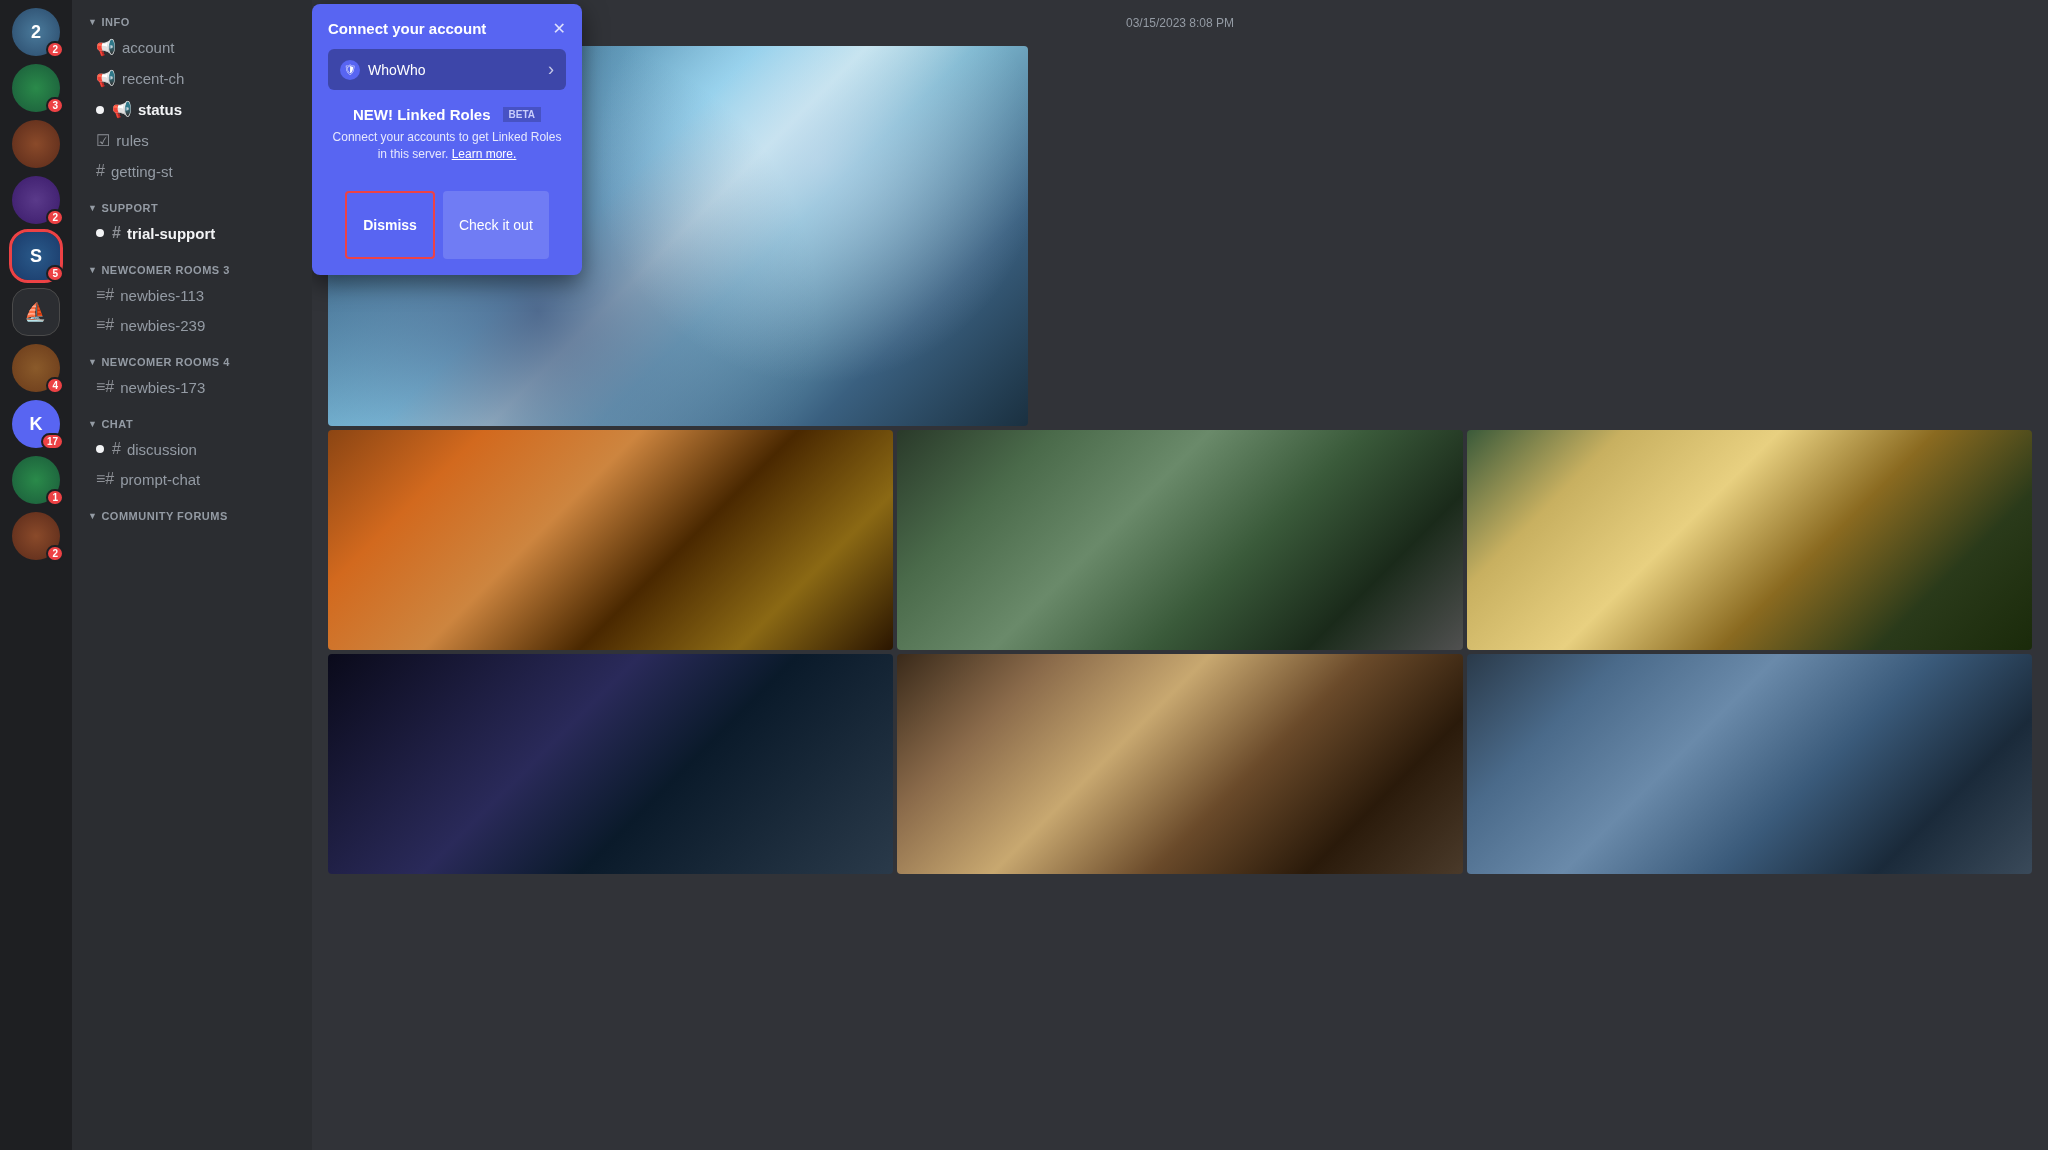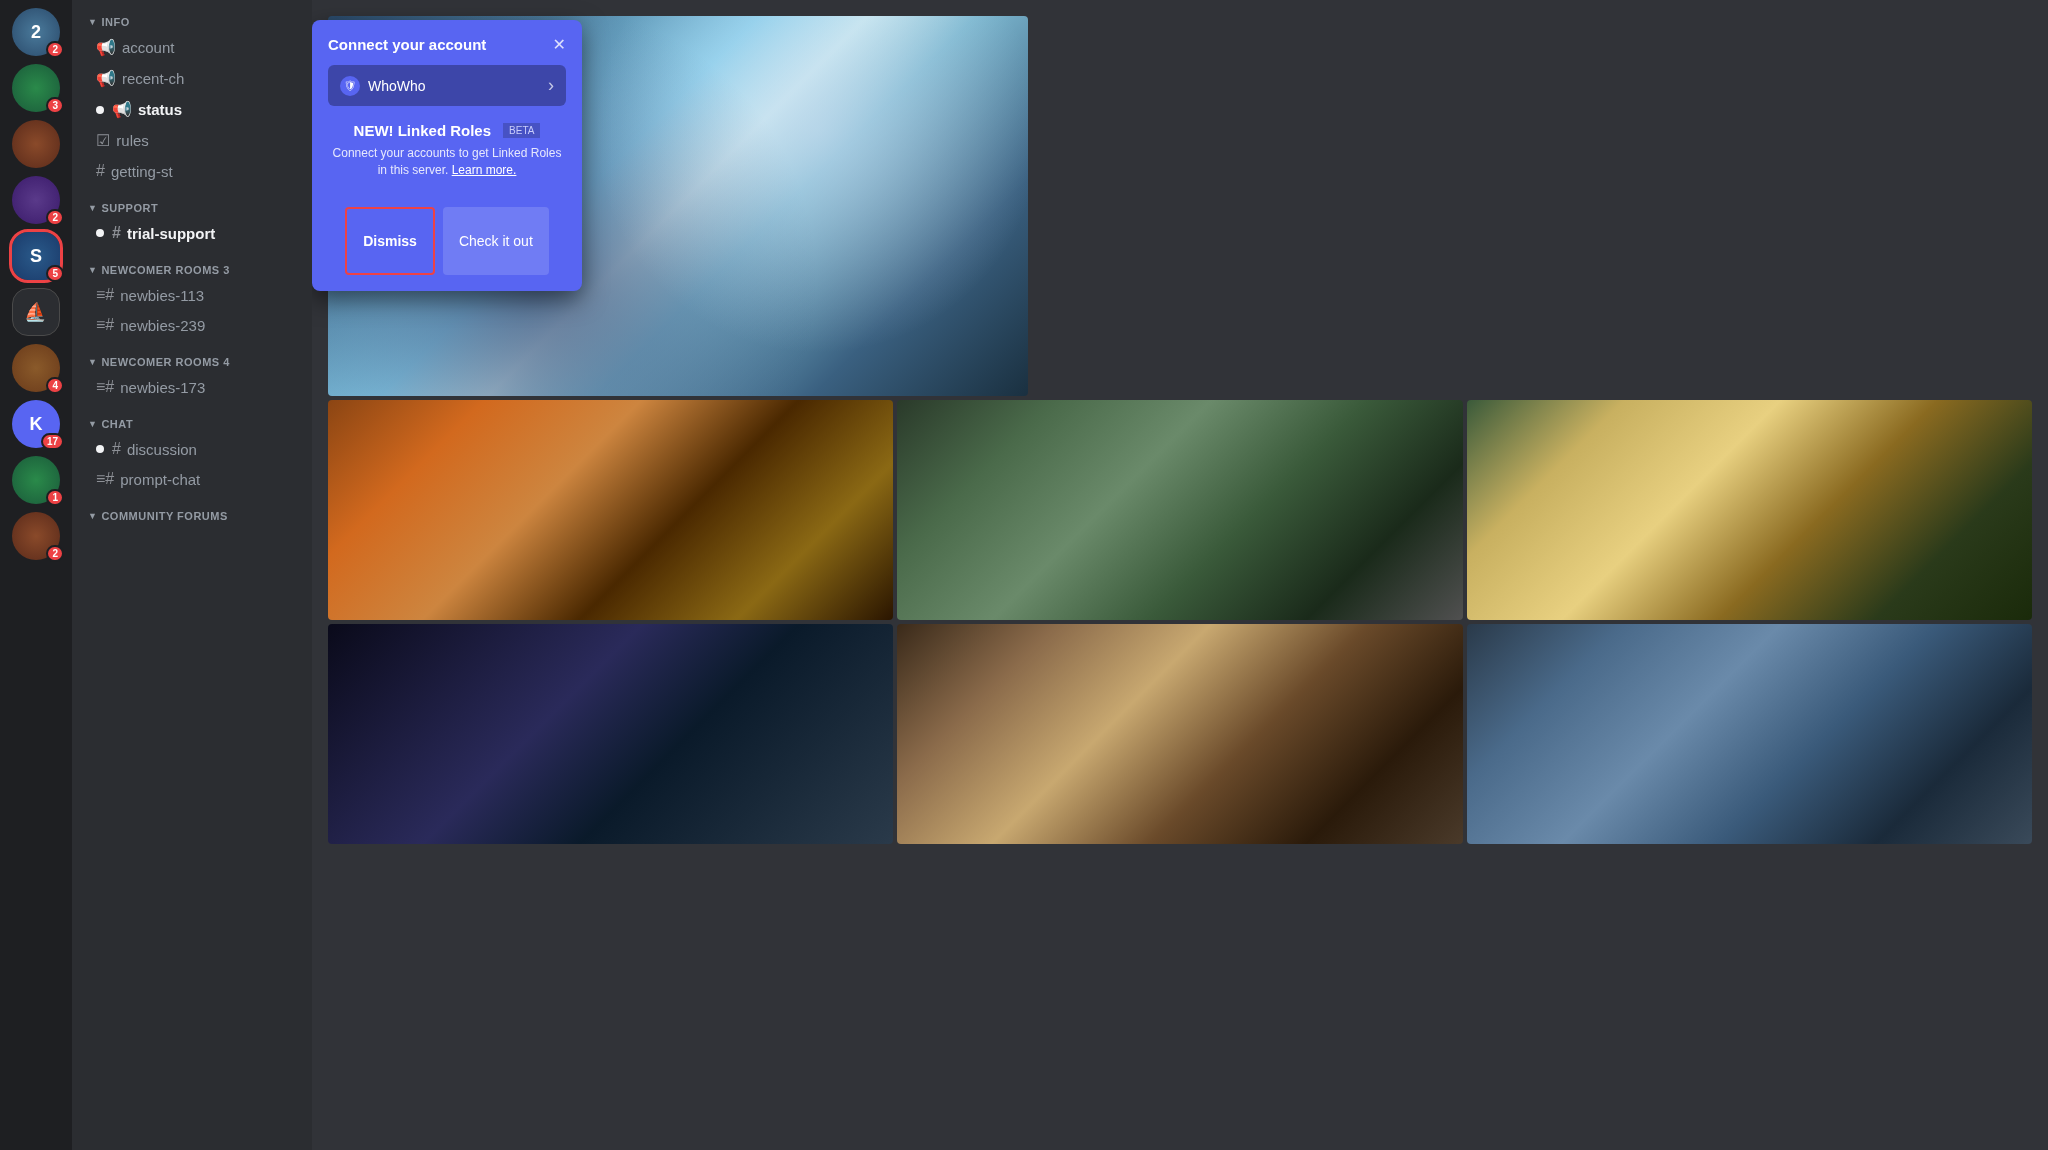--- a/index.html
+++ b/index.html
@@ -203,21 +203,21 @@
       position: absolute;
       top: 0;
       left: 0;
       right: 0;
       bottom: 0;
       z-index: 100;
     }
 
     .popup {
       position: absolute;
-      top: 20px;
+      top: 4px;
       left: 0;
       width: 270px;
       background: #5865f2;
       border-radius: 8px;
       padding: 16px;
       box-shadow: 0 8px 24px rgba(0,0,0,0.5);
     }
 
     .popup-header {
       display: flex;
@@ -286,21 +286,21 @@
     .popup-new-text {
       font-size: 15px;
       font-weight: 700;
       color: white;
     }
 
     .beta-badge {
       background: #4752c4;
       color: #c9cdfb;
       font-size: 10px;
-      font-weight: 400;
+      font-weight: 700;
       padding: 2px 6px;
       border-radius: 0;
       text-transform: uppercase;
     }
 
     .popup-desc {
       font-size: 12px;
       color: rgba(255,255,255,0.85);
       margin-bottom: 28px;
       line-height: 1.4;
@@ -478,20 +478,21 @@
         </p>
         <div class="popup-buttons">
           <button class="btn-dismiss">Dismiss</button>
           <button class="btn-check">Check it out</button>
         </div>
       </div>
     </div>
   </div>
 
   <div class="content-scroll">
+    <div class="timestamp">03/15/2023 8:08 PM</div>
     <div class="img-main"></div>
     <div class="image-row">
       <div class="img-cell img-cell-1"></div>
       <div class="img-cell img-cell-2"></div>
       <div class="img-cell img-cell-3"></div>
     </div>
     <div class="image-row">
       <div class="img-cell img-cell-4"></div>
       <div class="img-cell img-cell-5"></div>
       <div class="img-cell img-cell-6"></div>

